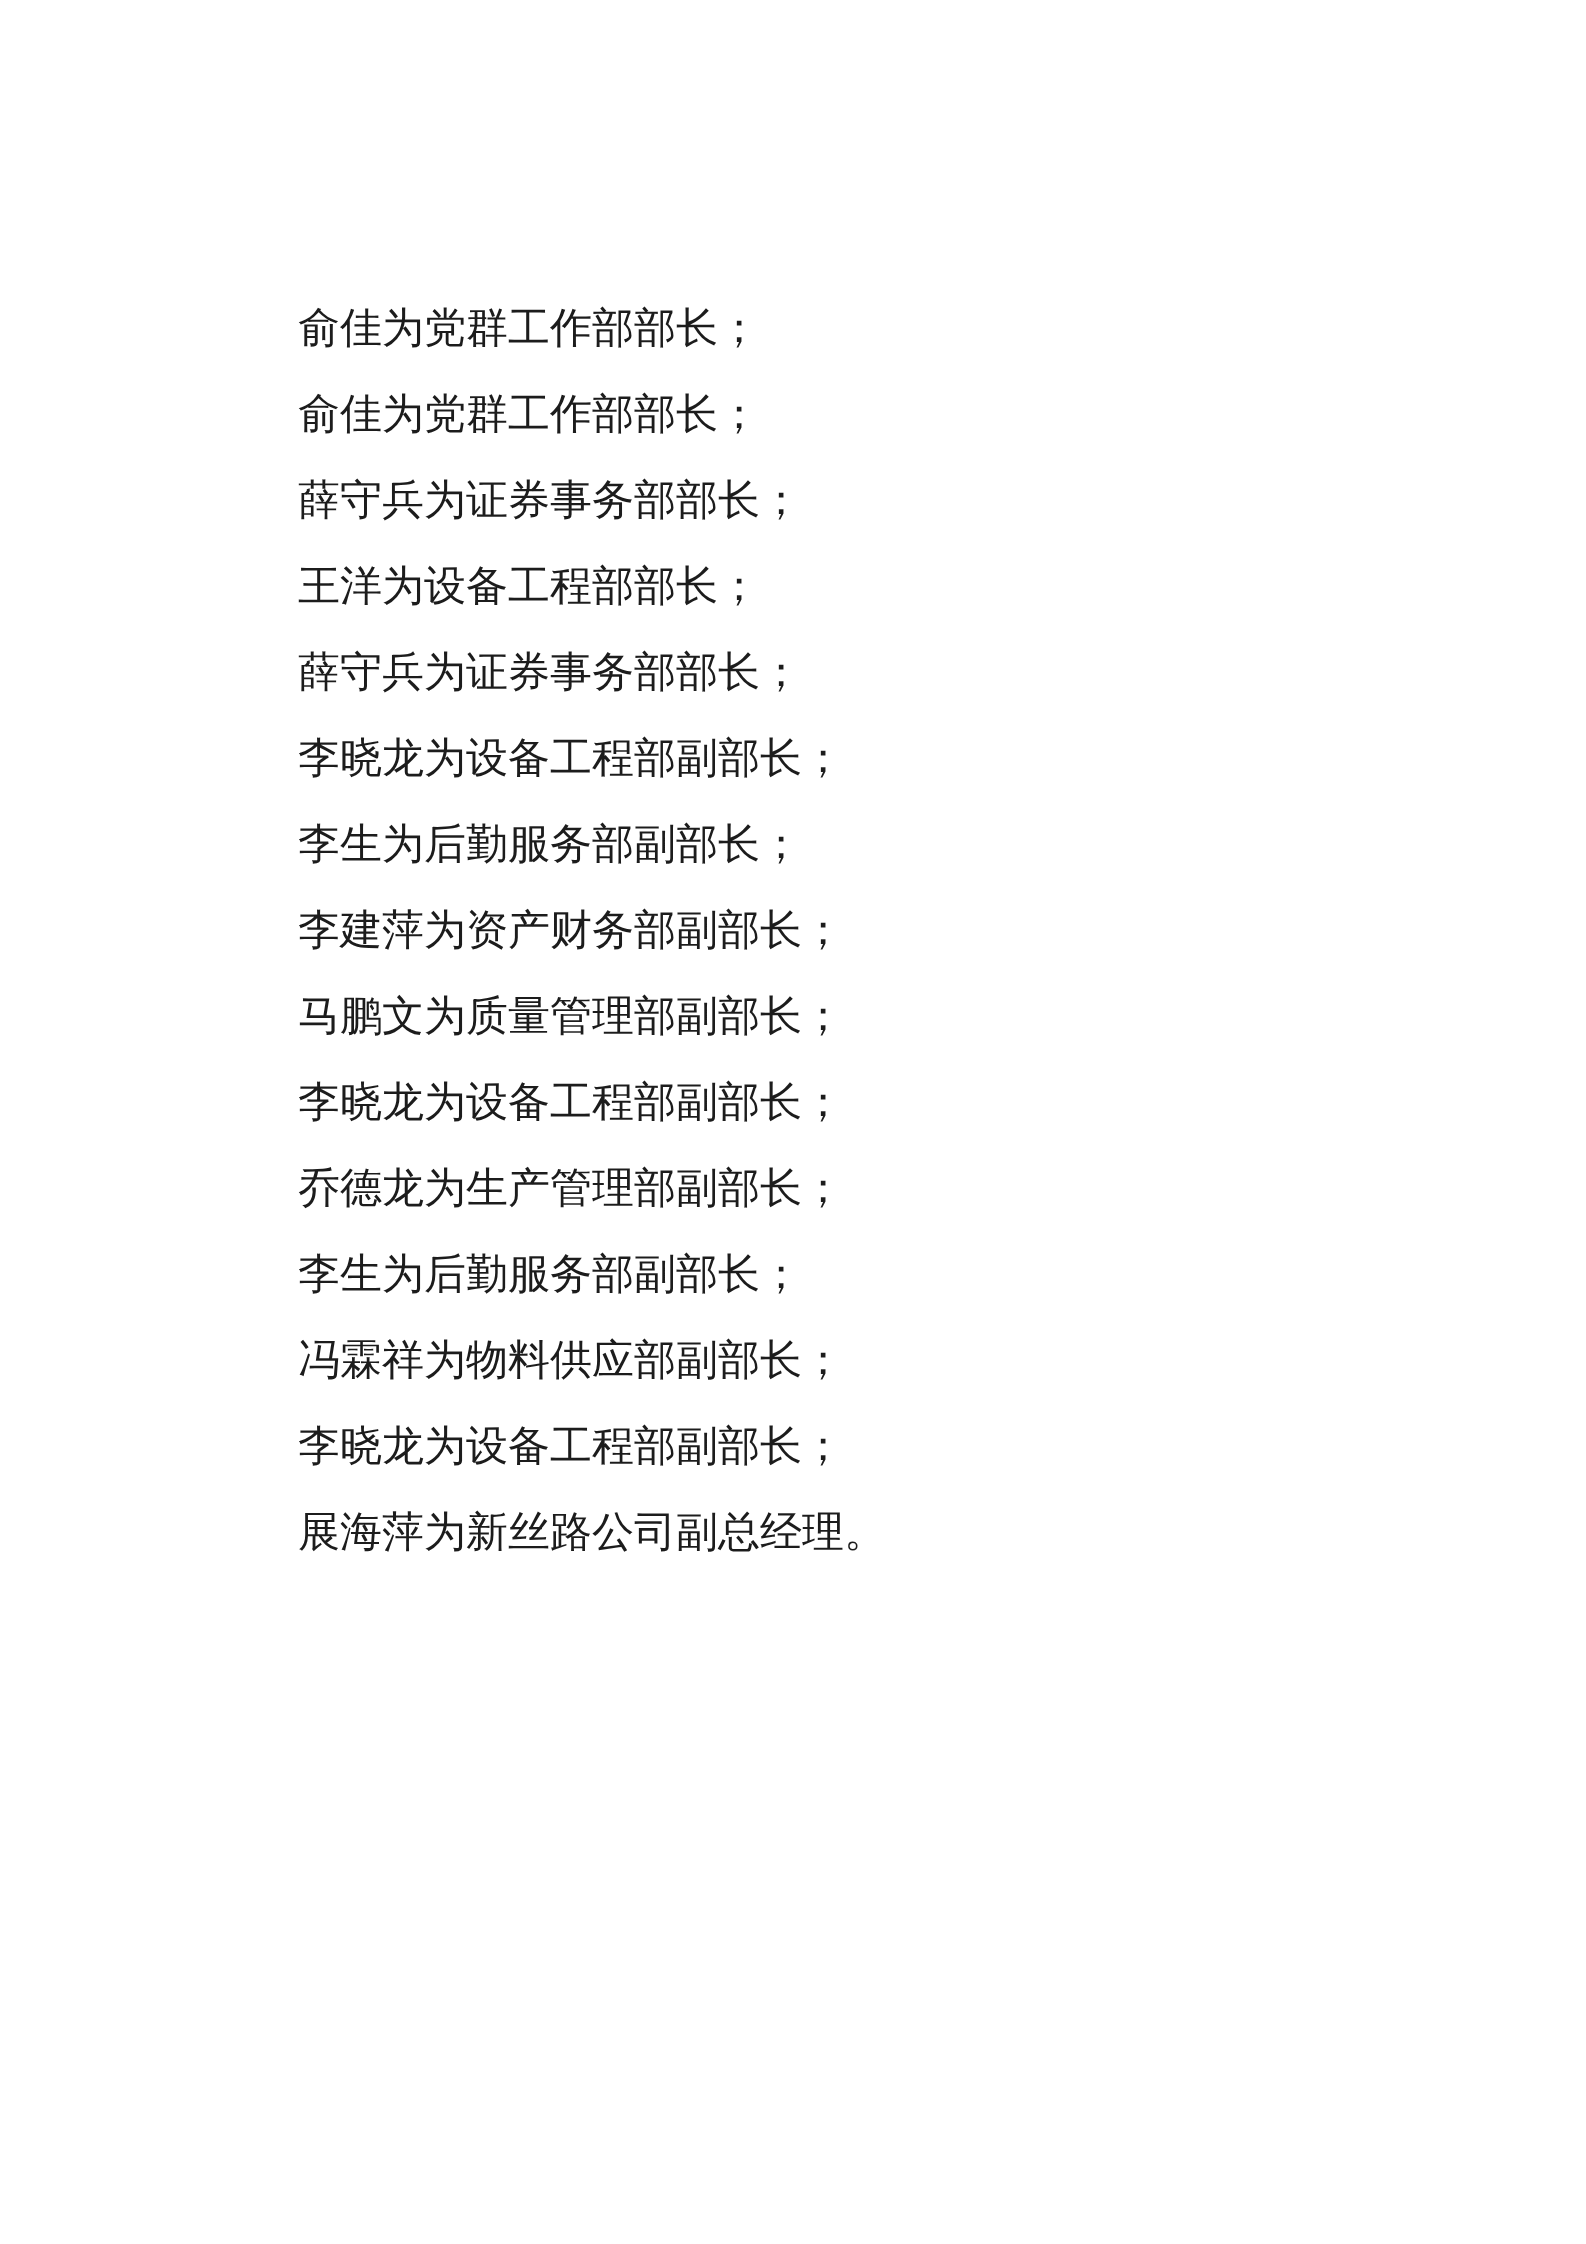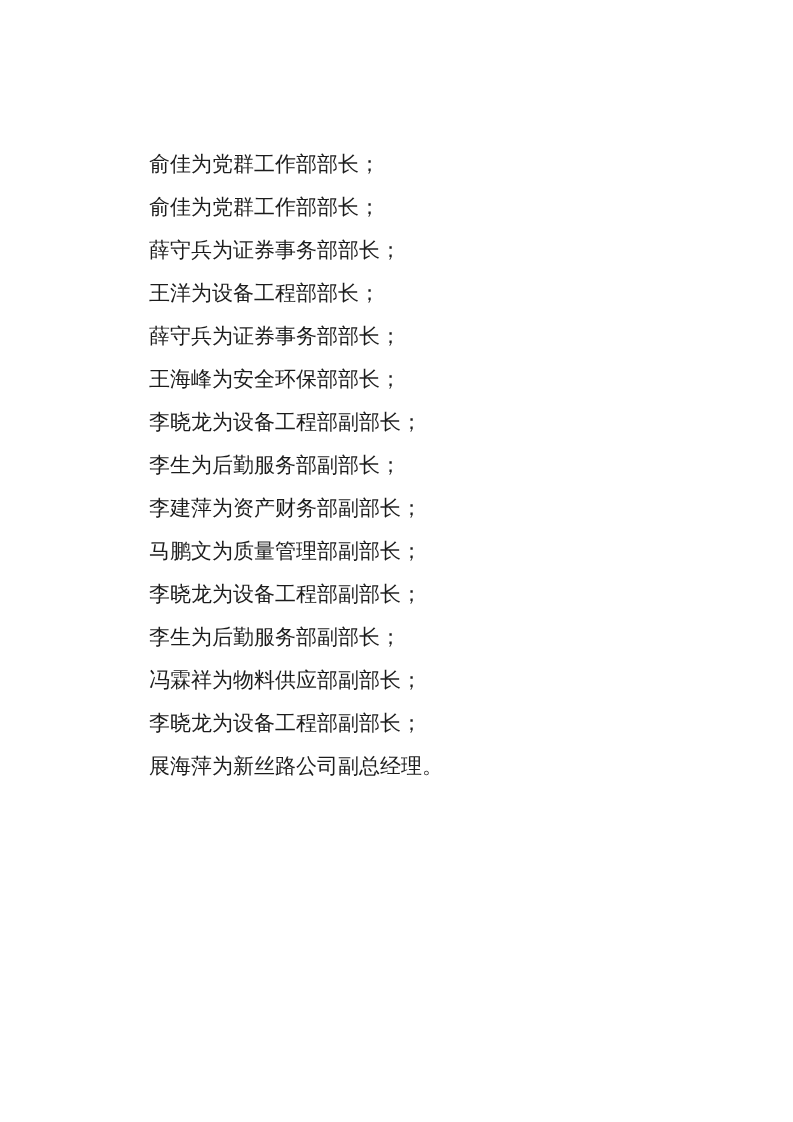--- a/index.html
+++ b/index.html
@@ -36,24 +36,24 @@
 </head>
 <body>
 
 <div class="page">
   <div class="doc-content">
     <p class="doc-line">俞佳为党群工作部部长；</p>
     <p class="doc-line">俞佳为党群工作部部长；</p>
     <p class="doc-line">薛守兵为证券事务部部长；</p>
     <p class="doc-line">王洋为设备工程部部长；</p>
     <p class="doc-line">薛守兵为证券事务部部长；</p>
-    <p class="doc-line">王海峰为安全环保部部长；</p>
     <p class="doc-line">李晓龙为设备工程部副部长；</p>
     <p class="doc-line">李生为后勤服务部副部长；</p>
     <p class="doc-line">李建萍为资产财务部副部长；</p>
     <p class="doc-line">马鹏文为质量管理部副部长；</p>
     <p class="doc-line">李晓龙为设备工程部副部长；</p>
+    <p class="doc-line">乔德龙为生产管理部副部长；</p>
     <p class="doc-line">李生为后勤服务部副部长；</p>
     <p class="doc-line">冯霖祥为物料供应部副部长；</p>
     <p class="doc-line">李晓龙为设备工程部副部长；</p>
     <p class="doc-line">展海萍为新丝路公司副总经理。</p>
   </div>
 </div>
 
 </body></html>

